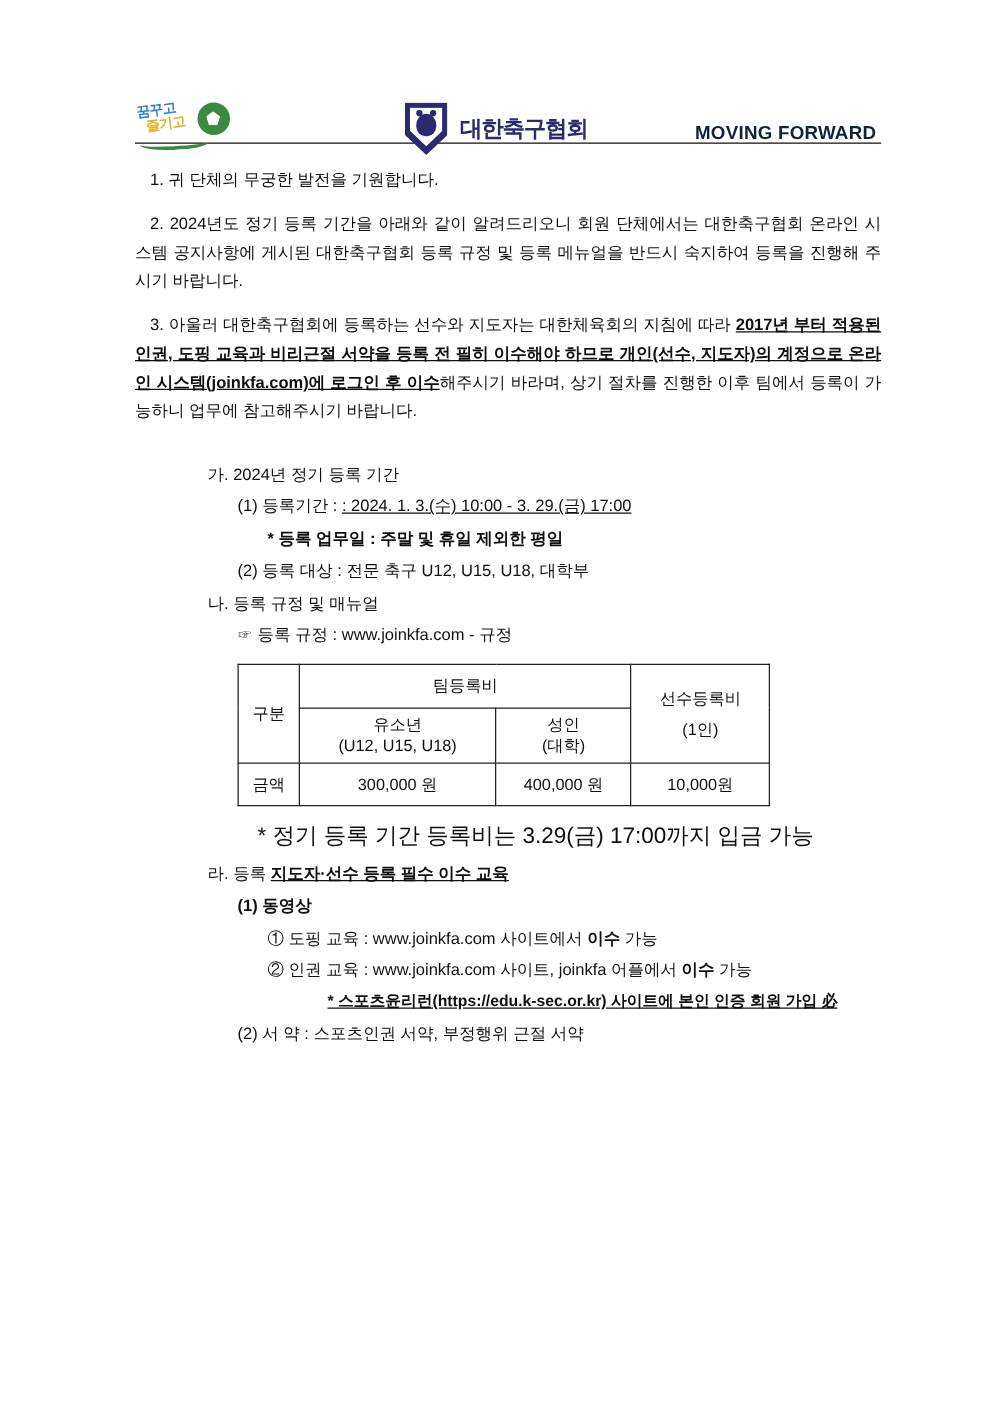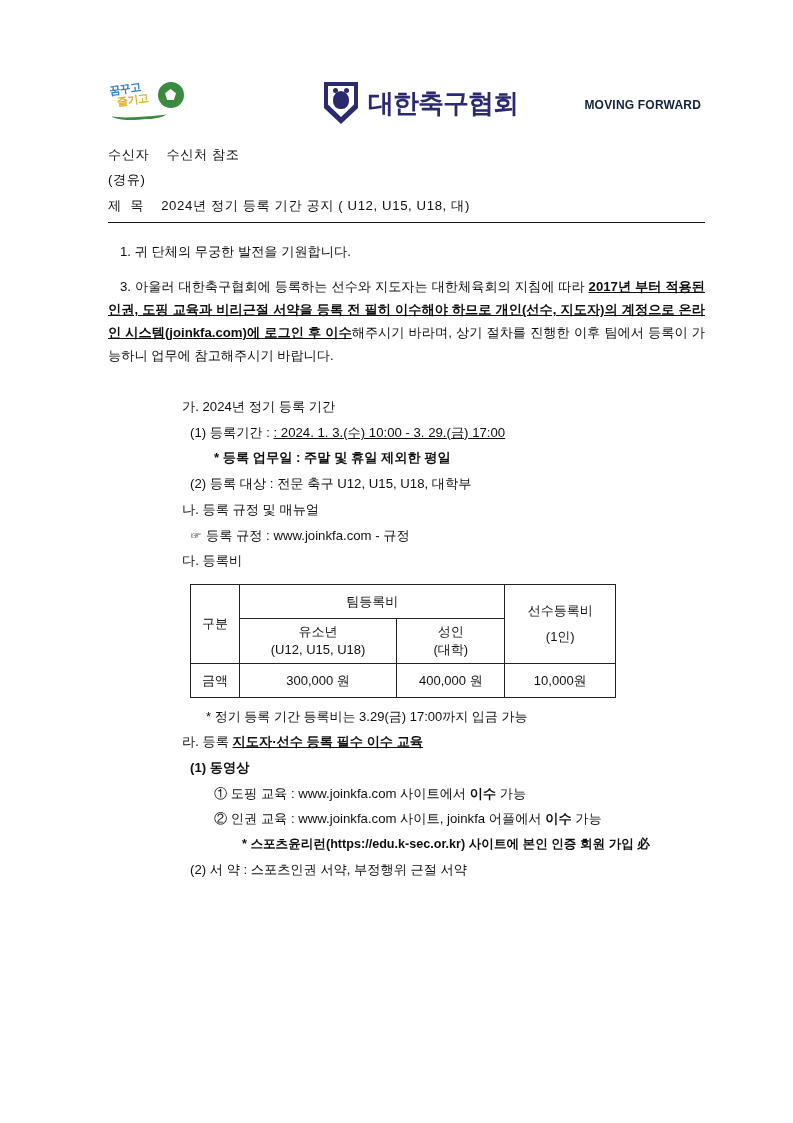--- a/index.html
+++ b/index.html
@@ -108,31 +108,31 @@
   .kfa-crest .tiger:after {
     content:"";
     position:absolute;
     width:5px;height:5px;border-radius:50%;
     background:#2b2a6e;
     top:-3px;
   }
   .kfa-crest .tiger:before { left:0; }
   .kfa-crest .tiger:after { right:0; }
   .kfa-name {
-    font-size: 26px;
+    font-size: 18px;
     font-weight: bold;
     color: #2b2a6e;
     letter-spacing: -1px;
     font-family: "DejaVu Sans", sans-serif;
   }
   .moving-forward {
     position: absolute;
     right: 92px;
     top: 98px;
-    font-size: 12px;
+    font-size: 15px;
     font-weight: bold;
     letter-spacing: 0.2px;
     color: #11223b;
   }
 
   
   .docbody {
     padding: 0 88px 0 108px;
     font-size: 13.2px;
     line-height: 1.62;
@@ -154,45 +154,45 @@
     text-align: justify;
     text-indent: 0;
     line-height: 1.74;
   }
   .para.first { margin-top: 18px; }
   .para .ind { display:inline-block; width: 12px; }
   u.b { text-decoration: underline; font-weight: bold; }
 
   
   .outline { margin-top: 26px; padding-left: 58px; line-height: 1.95; }
-  .lv1 { margin-left: 16px; }
+  .lv1 { margin-left: 0px; }
   .lv2 { margin-left: 24px; }
   .lv3 { margin-left: 48px; }
-  .lv4 { margin-left: 76px; }
+  .lv4 { margin-left: 96px; text-decoration: underline; }
   .bold { font-weight: bold; }
   .ul { text-decoration: underline; text-align: right; }
   .ptr { font-size: 12px; margin-right: 4px; color: #333; }
 
   
   .tbl-wrap { margin: 10px 0 6px 24px; }
   table.fee {
     border-collapse: collapse;
     width: 426px;
     font-size: 13px;
     text-align: center;
   }
   table.fee td, table.fee th {
     border: 1px solid #222;
     padding: 4px 2px;
     font-weight: normal;
   }
   table.fee .t-team { height: 26px; }
   table.fee .t-sub { height: 44px; line-height: 1.35; }
   table.fee .t-amt { height: 30px; }
-  .tbl-note { margin: 6px 0 0 40px; font-size: 13px; }
+  .tbl-note { margin: 6px 0 0 40px; font-size: 18px; }
 
   .small-note { font-size: 12.6px; }
 </style>
 </head>
 <body>
 
 <div class="page">
 
   <div class="header">
 
@@ -210,31 +210,29 @@
         <div class="tiger"></div>
       </div>
       <div class="kfa-name">대한축구협회</div>
     </div>
 
     <div class="moving-forward">MOVING FORWARD</div>
   </div>
 
   <div class="docbody">
 
-    <div class="headline">
-      <div class="row">수신자    수신처 참조</div>
-      <div class="row">(경유)</div>
-      <div class="title-row">제  목    2024년 정기 등록 기간 공지 ( U12, U15, U18, 대)</div>
-    </div>
     <div class="sep"></div>
 
     <div class="para first">
       <span class="ind"></span><span>1. 귀 단체의 무궁한 발전을 기원합니다.</span>
     </div>
 
+    <div class="para">
+      <span class="ind"></span><span>2. 2024년도 정기 등록 기간을 아래와 같이 알려드리오니 회원 단체에서는 대한축구협회 온라인 시스템 공지사항에 게시된 대한축구협회 등록 규정 및 등록 메뉴얼을 반드시 숙지하여 등록을 진행해 주시기 바랍니다.</span>
+    </div>
 
     <div class="para">
       <span class="ind"></span><span>3. 아울러 대한축구협회에 등록하는 선수와 지도자는 대한체육회의 지침에 따라 </span><u class="b">2017년 부터 적용된 인권, 도핑 교육과 비리근절 서약을 등록 전 필히 이수해야 하므로 개인(선수, 지도자)의 계정으로 온라인 시스템(joinkfa.com)에 로그인 후 이수</u><span>해주시기 바라며, 상기 절차를 진행한 이후 팀에서 등록이 가능하니 업무에 참고해주시기 바랍니다.</span>
     </div>
 
     <div class="outline">
 
       <div class="lv1">가. 2024년 정기 등록 기간</div>
 
       <div class="lv2">
@@ -245,21 +243,20 @@
 
       <div class="lv2">(2) 등록 대상 : 전문 축구 U12, U15, U18, 대학부</div>
 
       <div class="lv1">나. 등록 규정 및 매뉴얼</div>
 
       <div class="lv2">
         <span class="ptr">☞</span><span>등록 규정 :  www.joinkfa.com - 규정</span>
       </div>
 
 
-      <div class="lv1">다. 등록비</div>
 
       <div class="tbl-wrap">
         <table class="fee">
           <tbody>
               <tr>
             <td rowspan="2">구분</td>
             <td colspan="2" class="t-team">팀등록비</td>
             <td rowspan="2">
               <div>선수등록비</div>
               <div>(1인)</div>

